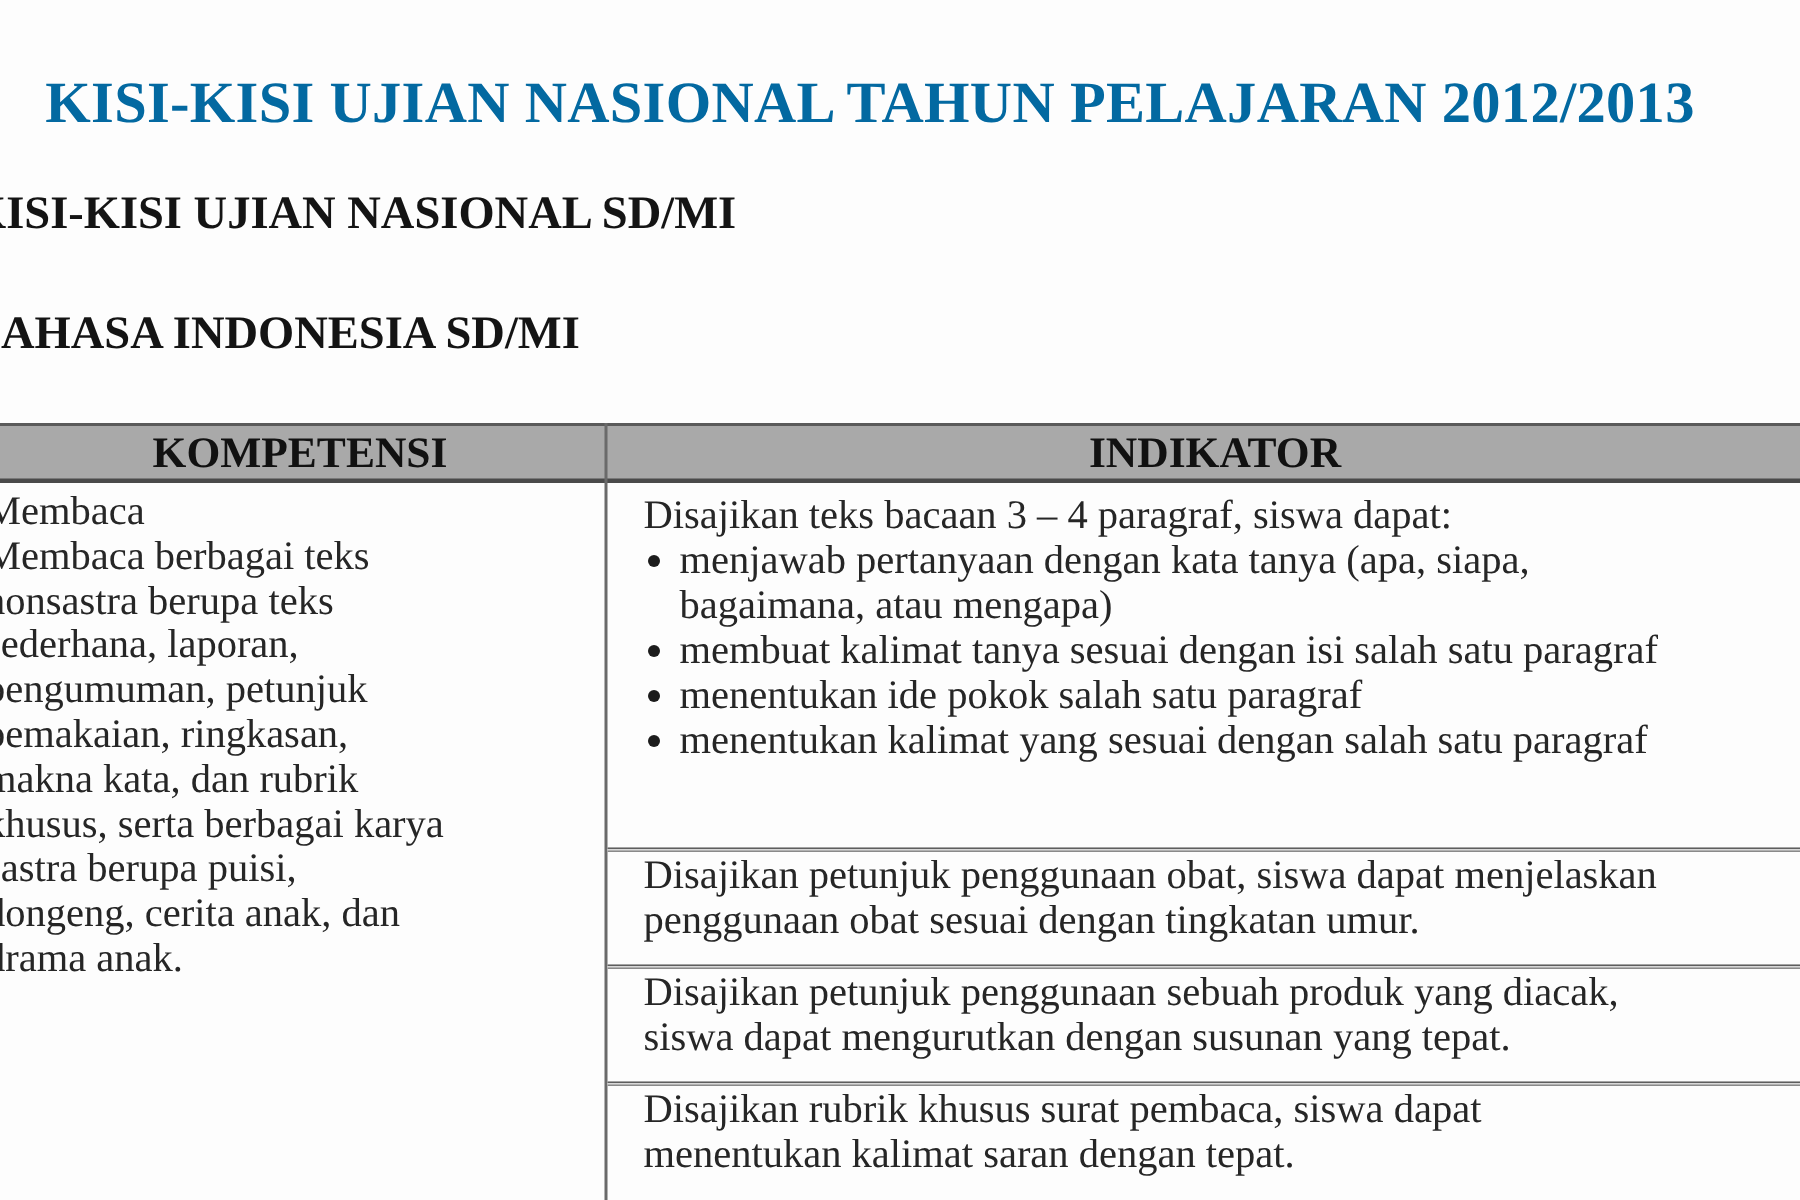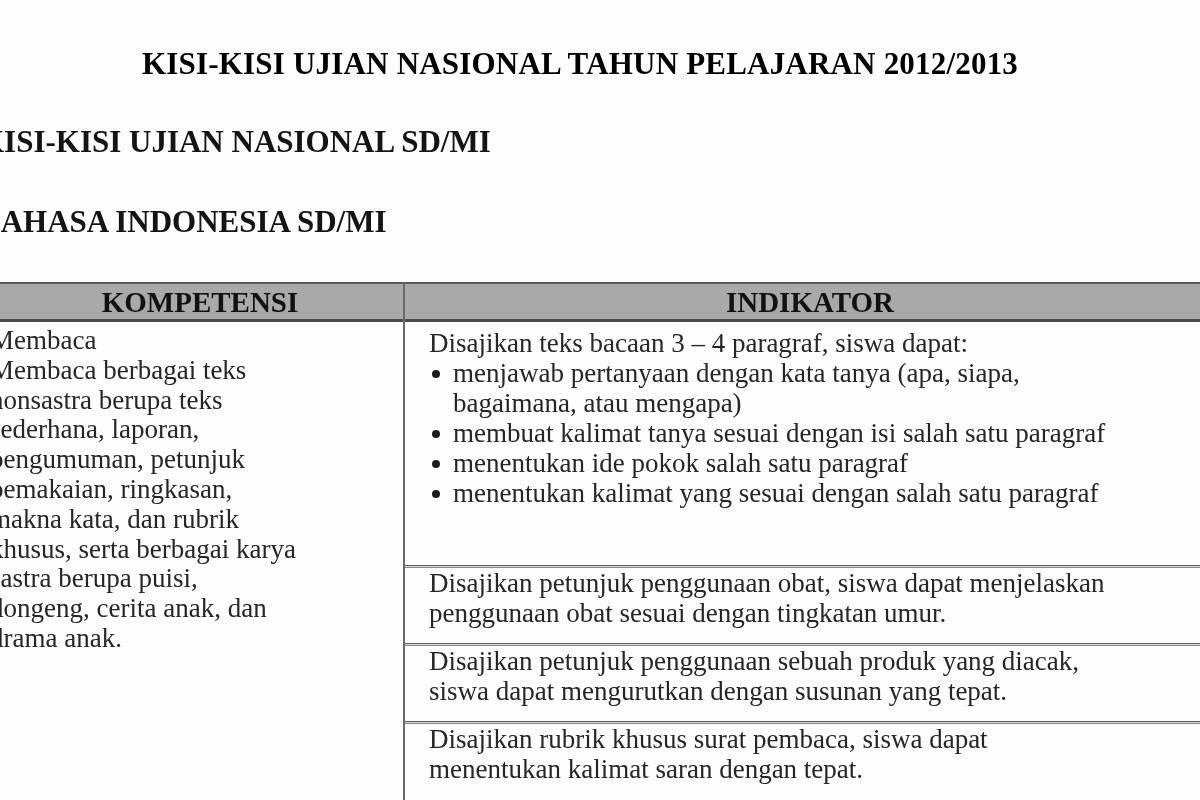--- a/index.html
+++ b/index.html
@@ -15,24 +15,24 @@
       font-family: "Liberation Serif", "DejaVu Serif", serif;
       color: #1c1c1c;
     }
     .main-title {
       position: absolute;
       left: 0;
       top: 46px;
       width: 1160px;
       text-align: center;
       font-weight: bold;
-      font-size: 31px;
+      font-size: 39px;
       letter-spacing: 0.2px;
       white-space: nowrap;
-      color: #000000;
+      color: #0369a1;
     }
     .section-title {
       position: absolute;
       left: -20px;
       font-weight: bold;
       font-size: 31px;
       white-space: nowrap;
       color: #141414;
     }
     .section-title.t1 { top: 124px; }

